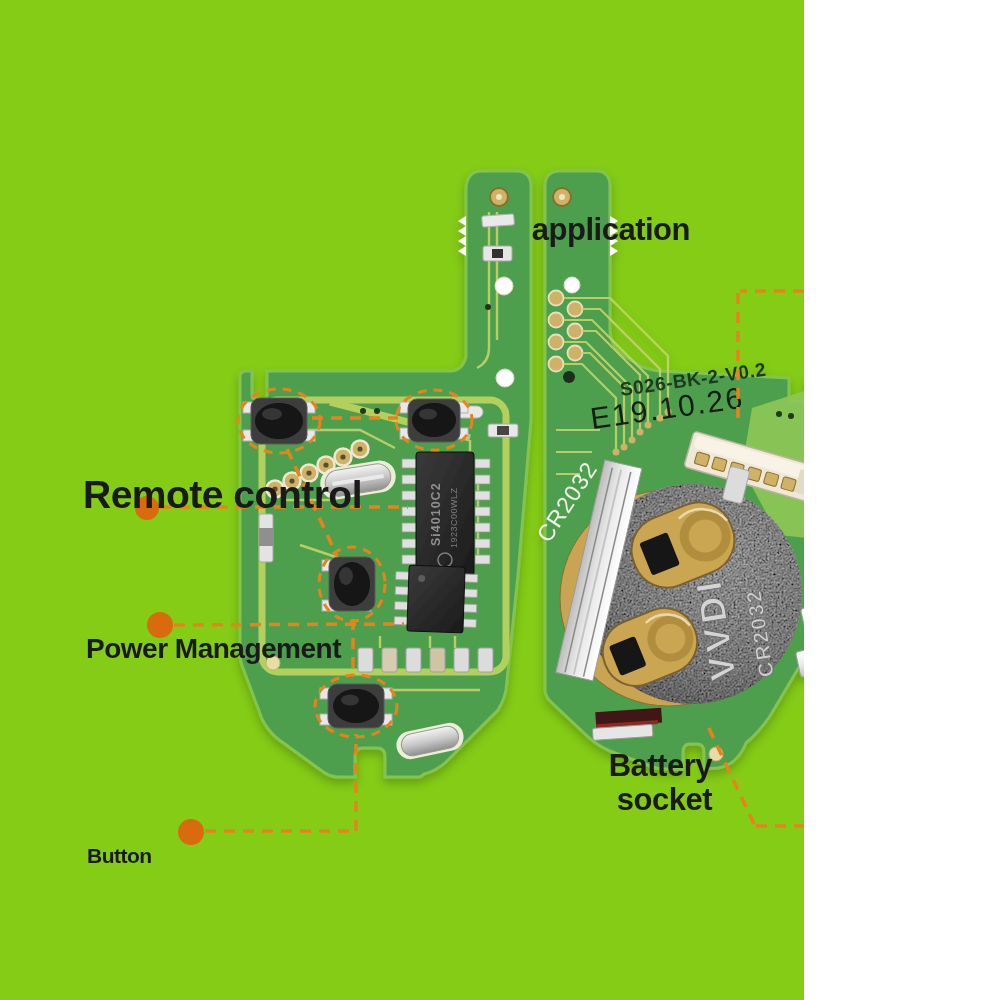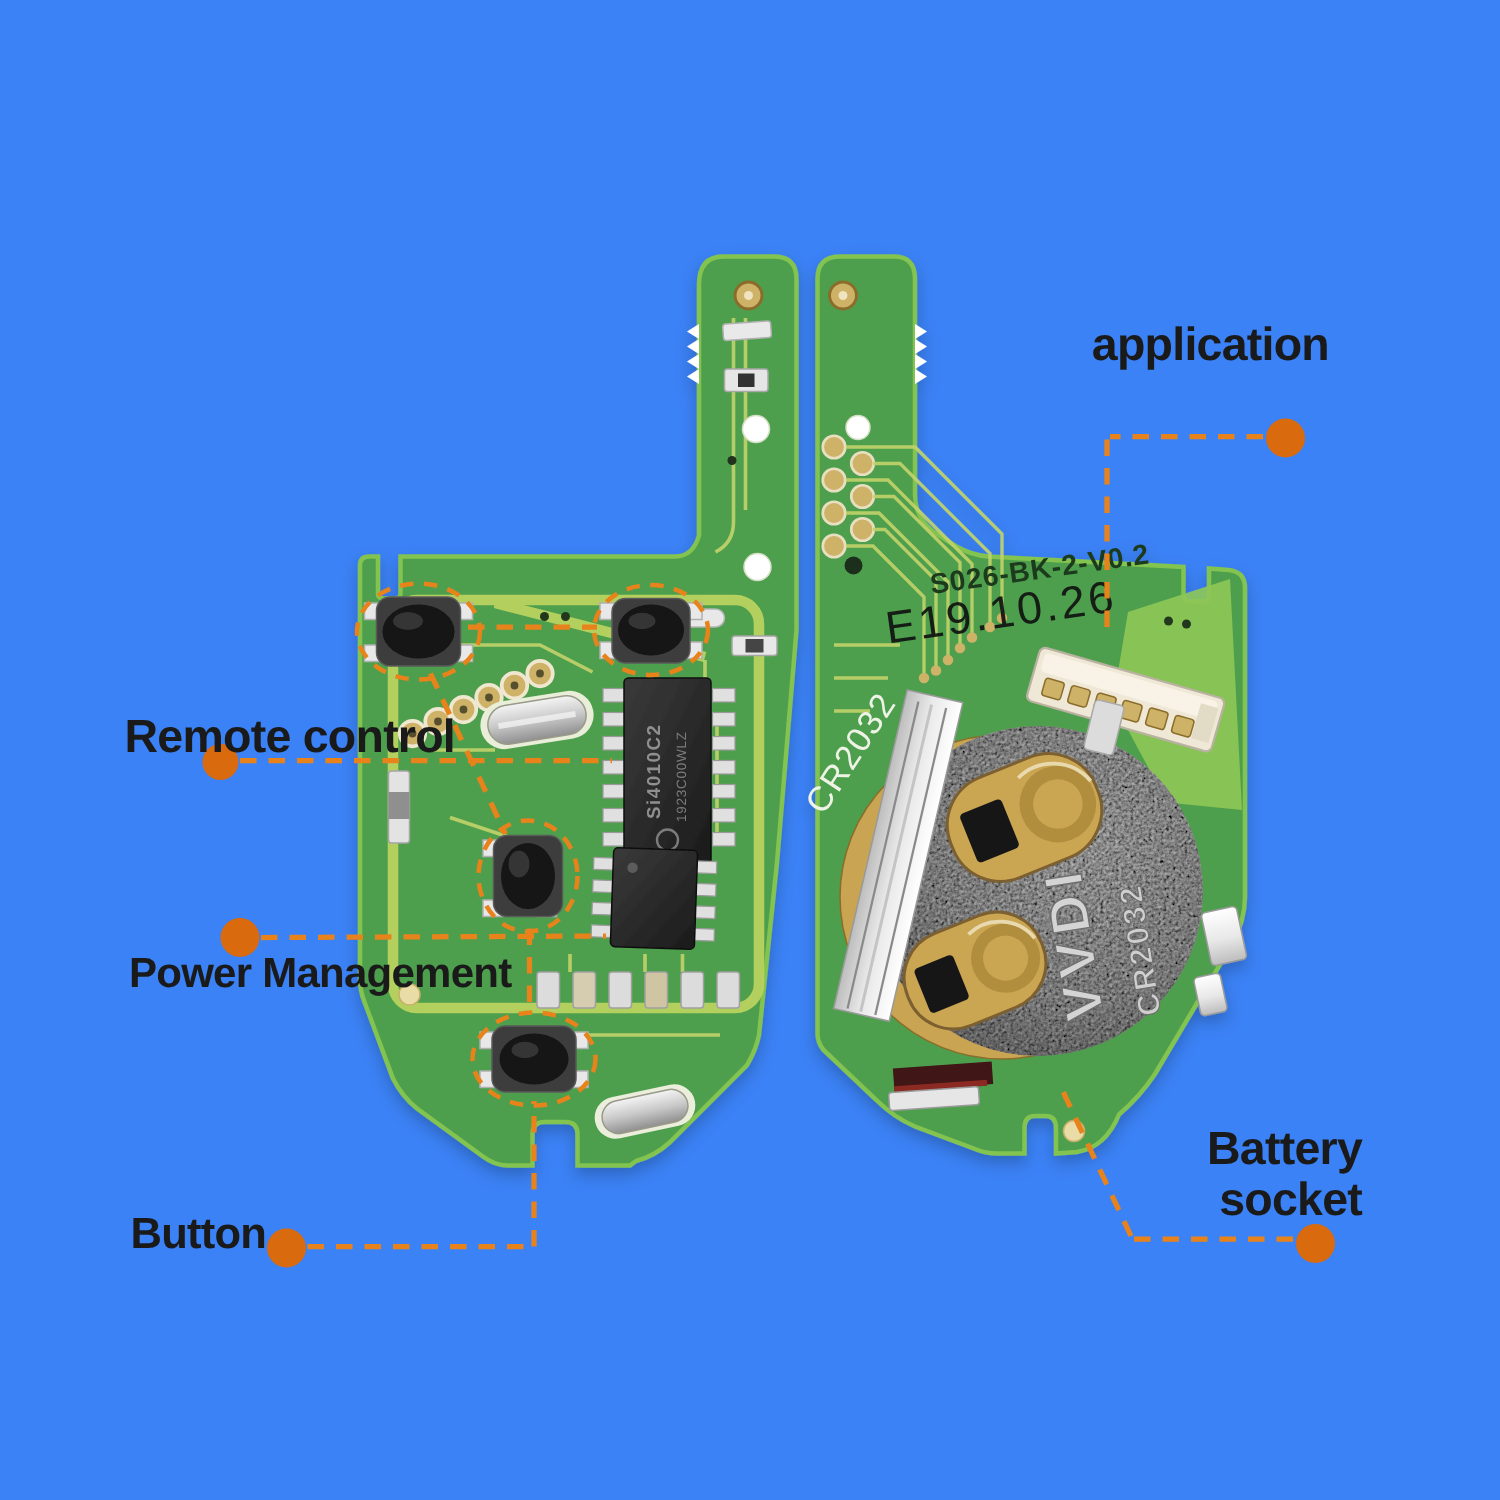--- a/index.html
+++ b/index.html
@@ -1,16 +1,16 @@
 <!DOCTYPE html>
 <html><head>
 <meta charset="utf-8">
 <style>
   html,body{margin:0;padding:0;background:#ffffff;}
-  #stage{position:relative;width:1000px;height:1000px;background:#3b82f6;overflow:hidden;
+  #stage{position:relative;width:804px;height:1000px;background:#84cc16;overflow:hidden;
          font-family:"Liberation Sans",sans-serif;}
   #scene{position:absolute;left:0;top:0;}
   .label{position:absolute;color:#1a1a1a;font-weight:700;letter-spacing:-0.5px;white-space:nowrap;}
   .label.right{text-align:right;}
   svg text{font-family:"Liberation Sans",sans-serif;}
 </style>
 </head>
 <body>
 
 <div id="stage">
@@ -363,24 +363,24 @@
       <circle cx="191" cy="832" r="13"></circle>
       <circle cx="877" cy="829" r="13"></circle>
     </g>
   </g>
 </svg>
 
 <div class="label right" style="right:114px; top:212px; font-size:31px; line-height:35px;">
   <div>application</div>
 </div>
 
-<div class="label" style="left:83px; top:473px; font-size:31px;">Remote control</div>
+<div class="label" style="left:83px; top:473px; font-size:39px;">Remote control</div>
 
 <div class="label" style="left:74px; top:633px; font-size:28px;margin-left:12px;">Power Management</div>
 
-<div class="label" style="left:87px; top:807px; font-size:29px;">Button</div>
+<div class="label" style="left:87px; top:844px; font-size:21px;">Button</div>
 
 <div class="label right" style="right:92px; top:749px; font-size:31px; line-height:34px;">
   <div>Battery</div>
   <div>socket</div>
 </div>
 
 </div>
 
 </body></html>

